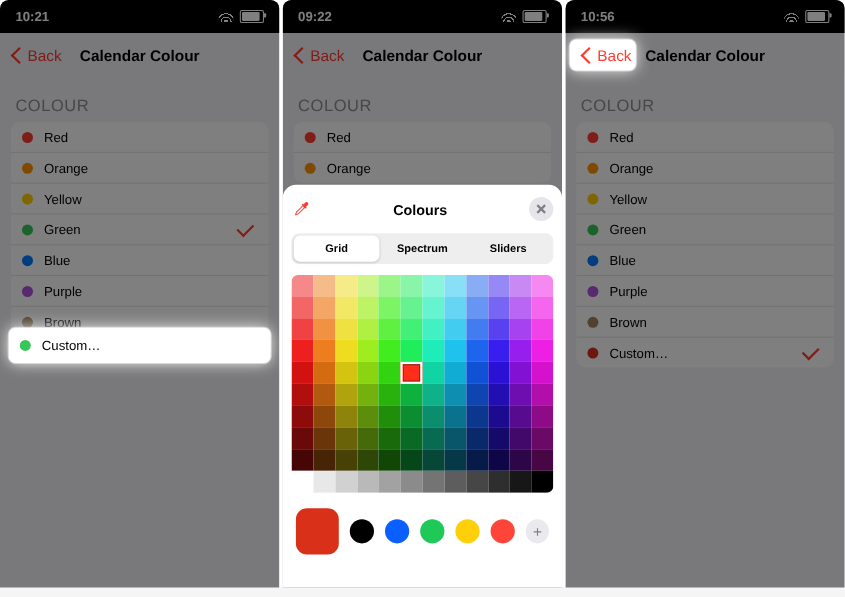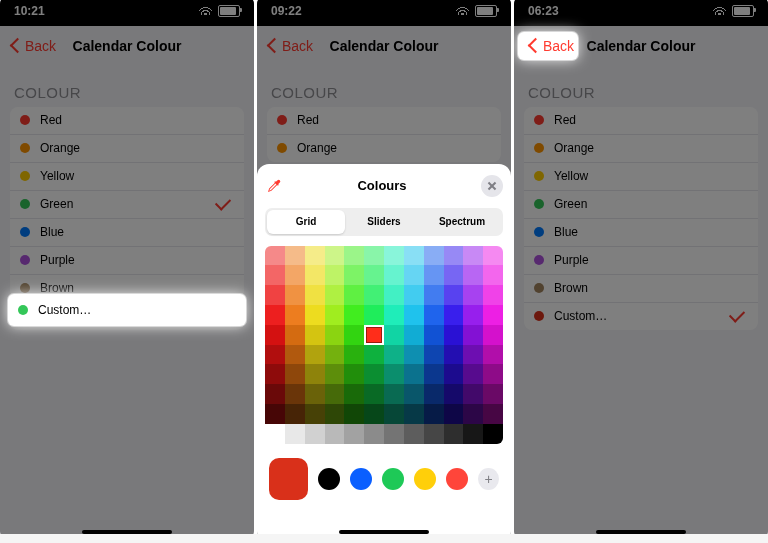--- a/index.html
+++ b/index.html
@@ -1,16 +1,16 @@
 <!DOCTYPE html>
 <html><head>
 <meta charset="utf-8">
 <style>
   html,body{margin:0;padding:0;background:#f5f5f5;font-family:-apple-system,Helvetica,Arial,sans-serif;}
-  .stage{width:768px;height:534px;display:flex;gap:3px;background:#fff;align-items:center;}
+  .stage{width:768px;height:534px;display:flex;gap:3px;background:#fff;}
   .phone{position:relative;flex:1;height:543px;border-radius:8px;overflow:hidden;}
   .screen{position:absolute;inset:0;background:#f2f2f7;display:flex;flex-direction:column;}
   .status{height:30px;display:flex;align-items:center;justify-content:space-between;padding:0 14px;color:#fff;font-size:12px;font-weight:600;background:#000;}
   .status-icons{display:flex;align-items:center;gap:6px;}
   .wifi,.battery{display:inline-block;}
   .wifi{width:13px;height:9px;background:
     radial-gradient(circle at 50% 100%,#fff 2px,transparent 2px),
     radial-gradient(circle at 50% 100%,transparent 4px,#fff 4px,#fff 5px,transparent 5px),
     radial-gradient(circle at 50% 100%,transparent 7px,#fff 7px,#fff 8px,transparent 8px);
     background-size:100% 100%;}
@@ -162,22 +162,22 @@
                 <path fill="#ff3b30" d="M20.7 3.3a2.4 2.4 0 0 0-3.4 0l-2.5 2.5-1.1-1.1-1.4 1.4 1.1 1.1-8.7 8.7L3 21l5.1-1.7 8.7-8.7 1.1 1.1 1.4-1.4-1.1-1.1 2.5-2.5a2.4 2.4 0 0 0 0-3.4zM7.4 18.1 5 19l.9-2.4 8.2-8.2 1.5 1.5-8.2 8.2z"></path>
               </svg>
           </span>
           <span class="sheet-title">Colours</span>
           <span class="close">
               <span class="close-x"></span>
             </span>
         </div>
         <div class="seg" id="seg">
             <div class="seg-item active">Grid</div>
+            <div class="seg-item">Spectrum</div>
             <div class="seg-item">Sliders</div>
-            <div class="seg-item">Spectrum</div>
           </div>
         <div class="grid" id="grid">
             <div class="cell" style="background: rgb(245, 137, 137);"></div>
             <div class="cell" style="background: rgb(245, 187, 137);"></div>
             <div class="cell" style="background: rgb(245, 236, 137);"></div>
             <div class="cell" style="background: rgb(205, 245, 137);"></div>
             <div class="cell" style="background: rgb(155, 245, 137);"></div>
             <div class="cell" style="background: rgb(137, 245, 169);"></div>
             <div class="cell" style="background: rgb(137, 245, 218);"></div>
             <div class="cell" style="background: rgb(137, 223, 245);"></div>
@@ -309,21 +309,21 @@
             </div>
         </div>
       </div>
       <div class="home-ind"></div>
     </div>
   </div>
 
   <div class="phone">
     <div class="screen">
       <div class="status">
-        <span>06:23</span>
+        <span>10:56</span>
         <span class="status-icons">
           <span class="wifi"></span>
           <span class="battery">
               <span class="battery-fill"></span>
             </span>
         </span>
       </div>
       <div class="nav">
         <div class="back">
           <span class="chev"></span>

